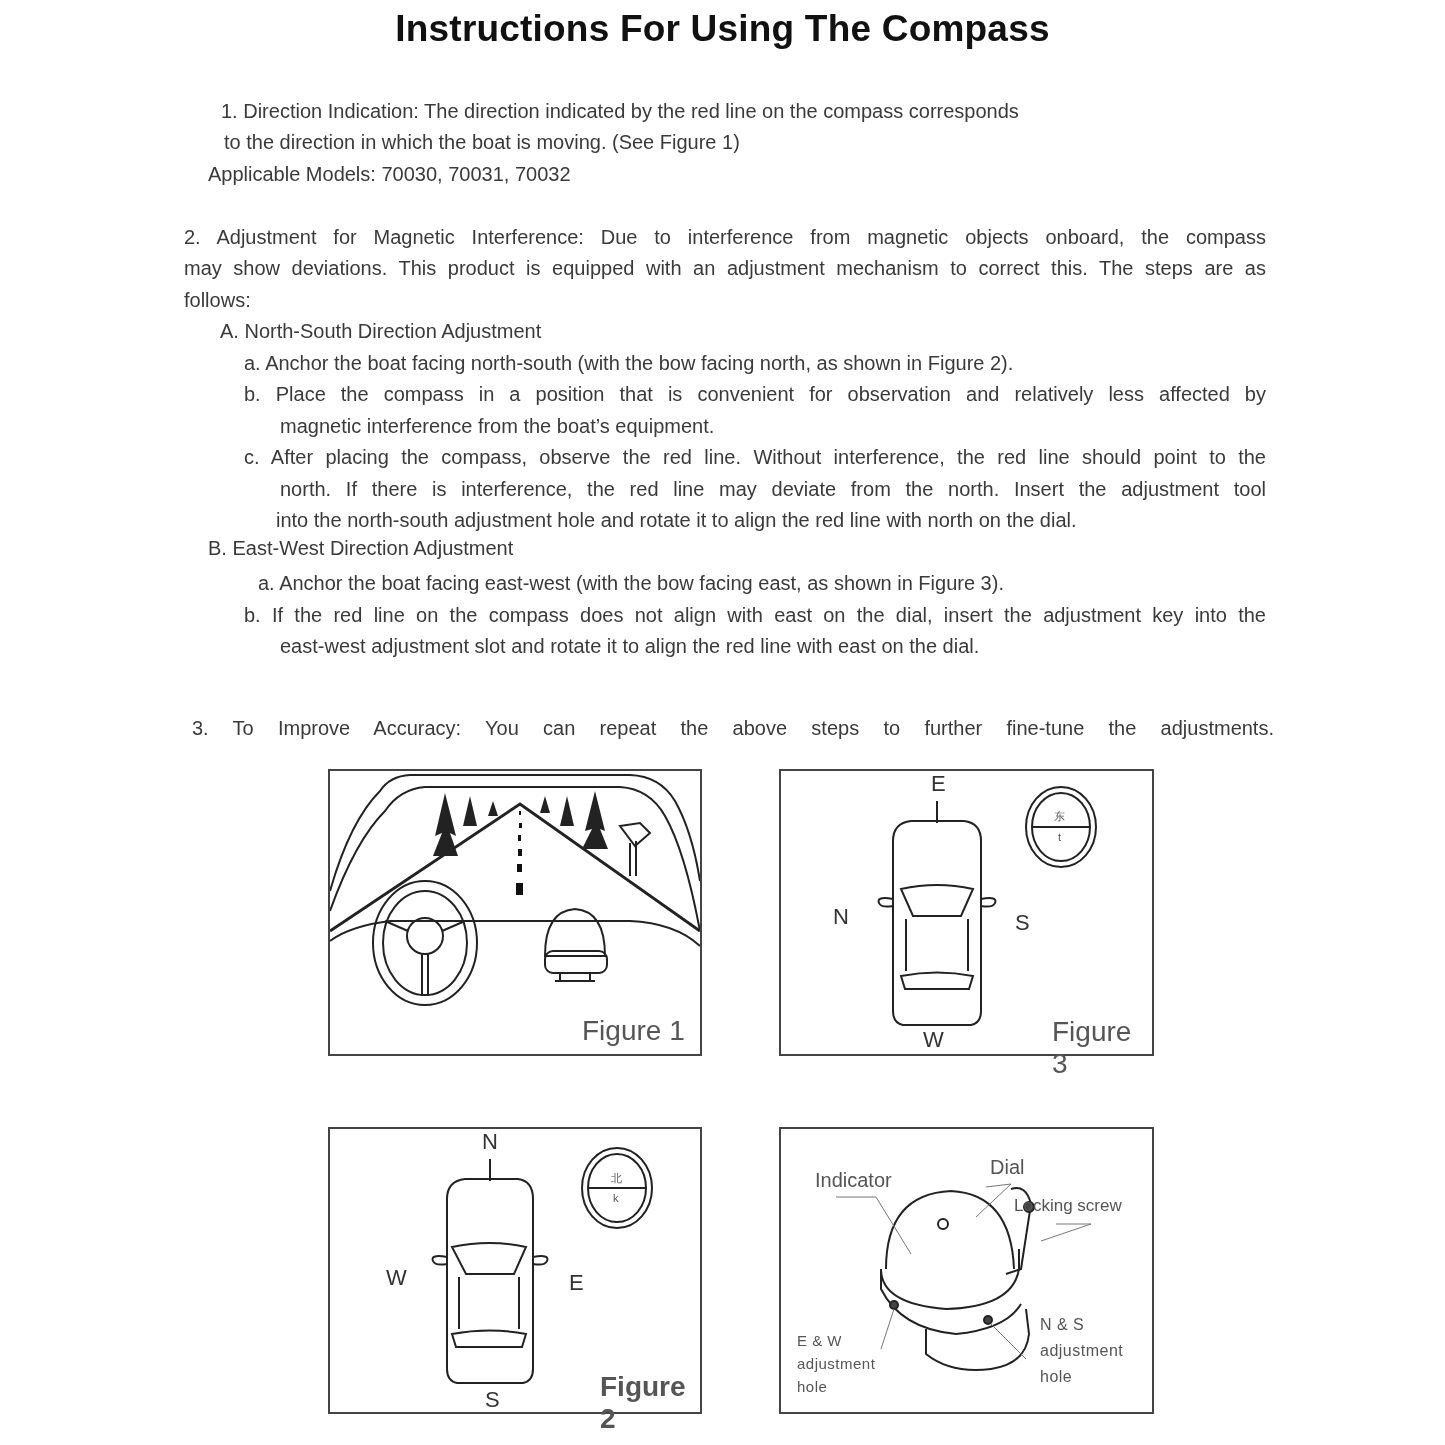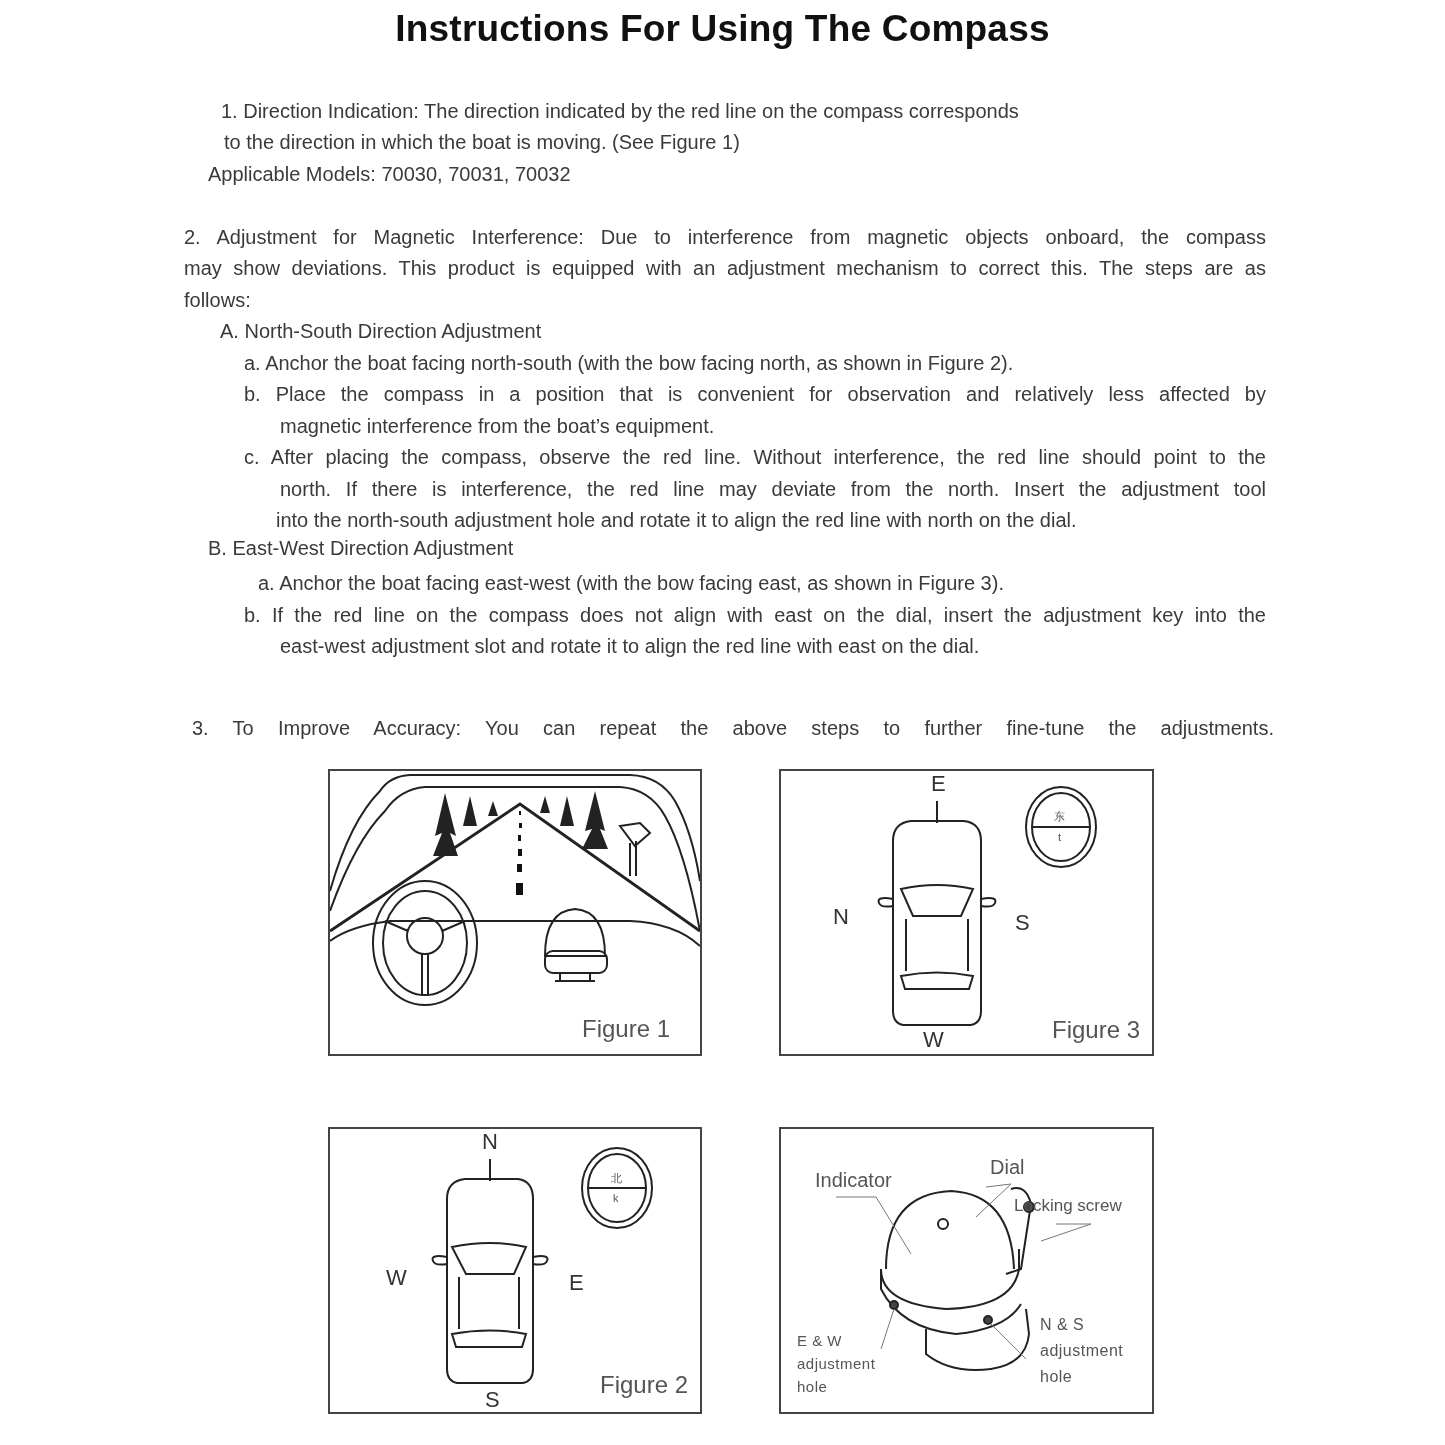--- a/index.html
+++ b/index.html
@@ -4,21 +4,21 @@
 <style>
   html, body { margin: 0; padding: 0; background: #ffffff; }
   body { width: 1445px; height: 1445px; position: relative; overflow: hidden;
          font-family: "Liberation Sans", sans-serif; color: #3a3a3a; }
   .title { position: absolute; left: 0; right: 0; top: 8px; text-align: center;
            font-size: 37px; font-weight: bold; color: #111; letter-spacing: 0.2px; }
   .line { position: absolute; font-size: 20px; line-height: 31px; white-space: nowrap; color: #3a3a3a; }
   .just { width: 1082px; text-align: justify; text-align-last: justify; white-space: normal; }
   .fig { position: absolute; border: 2px solid #444; background: #fff; box-sizing: border-box; }
   .fig svg { position: absolute; left: 0; top: 0; }
-  .figlabel { position: absolute; font-size: 24px; color: #555; }
+  .figlabel { position: absolute; font-size: 28px; color: #555; }
   .dir { position: absolute; font-size: 22px; color: #333; }
   .callout { position: absolute; font-size: 20px; color: #555; }
   .callout-sm { position: absolute; font-size: 15px; color: #555; line-height: 23px; letter-spacing: 0.5px; }
 </style>
 </head>
 <body>
 
 <div class="title">Instructions For Using The Compass</div>
 
 <div class="line" style="left:184px; top:96px;margin-left:37px;">1. Direction Indication: The direction indicated by the red line on the compass corresponds</div>
@@ -122,21 +122,21 @@
       <ellipse cx="287" cy="59" rx="29" ry="34"></ellipse>
       <line x1="258" y1="59" x2="316" y2="59"></line>
     </g>
   </svg>
   <div class="dir" style="left:152px; top:0px;">N</div>
   <div class="dir" style="left:155px; top:258px;">S</div>
   <div class="dir" style="left:56px; top:136px;">W</div>
   <div class="dir" style="left:239px; top:141px;">E</div>
   <div style="position:absolute; left:281px; top:42px; font-size:11px; color:#555;">北</div>
   <div style="position:absolute; left:283px; top:63px; font-size:11px; color:#555;">k</div>
-  <div class="figlabel" style="left:270px; top:242px;">Figure 2</div>
+  <div class="figlabel" style="left:270px; top:242px;font-weight:bold;">Figure 2</div>
 </div>
 
 <div class="fig" style="left:779px; top:1127px; width:375px; height:287px;">
   <svg width="371" height="283">
     <g fill="none" stroke="#222" stroke-width="2">
       <path d="M105,140 Q105,65 170,62 Q230,65 233,140"></path>
       <path d="M100,140 Q100,175 165,180 Q232,178 238,140 L238,120"></path>
       <path d="M100,140 L100,160 Q120,200 175,205 Q225,200 240,175"></path>
       <path d="M145,200 L145,225 Q170,245 210,240 Q245,235 248,205 L245,180"></path>
       <path d="M230,60 Q245,55 250,75 L240,140 L225,145"></path>

